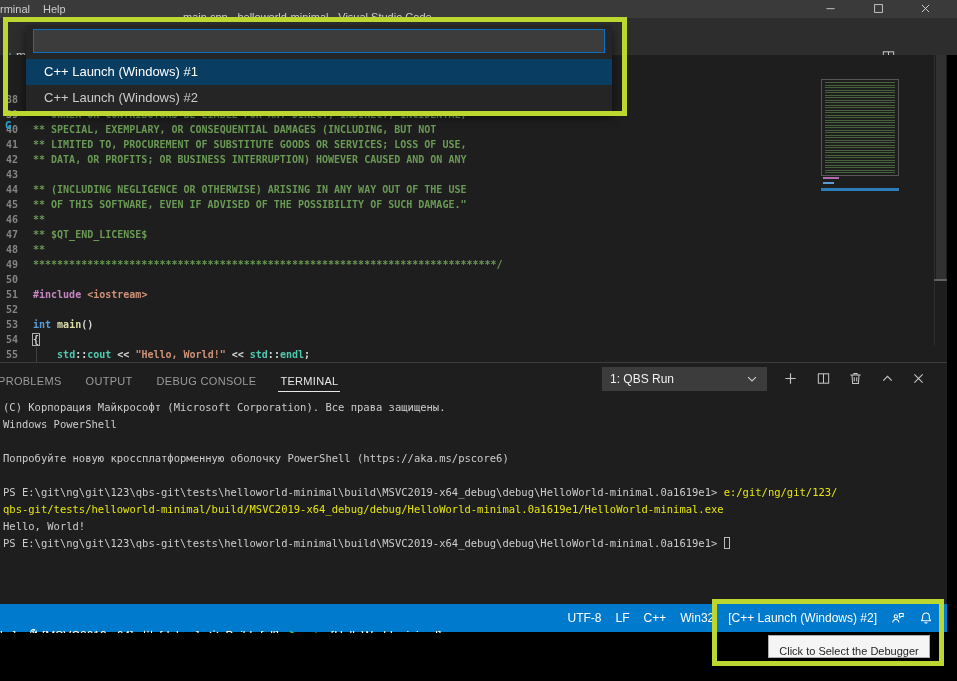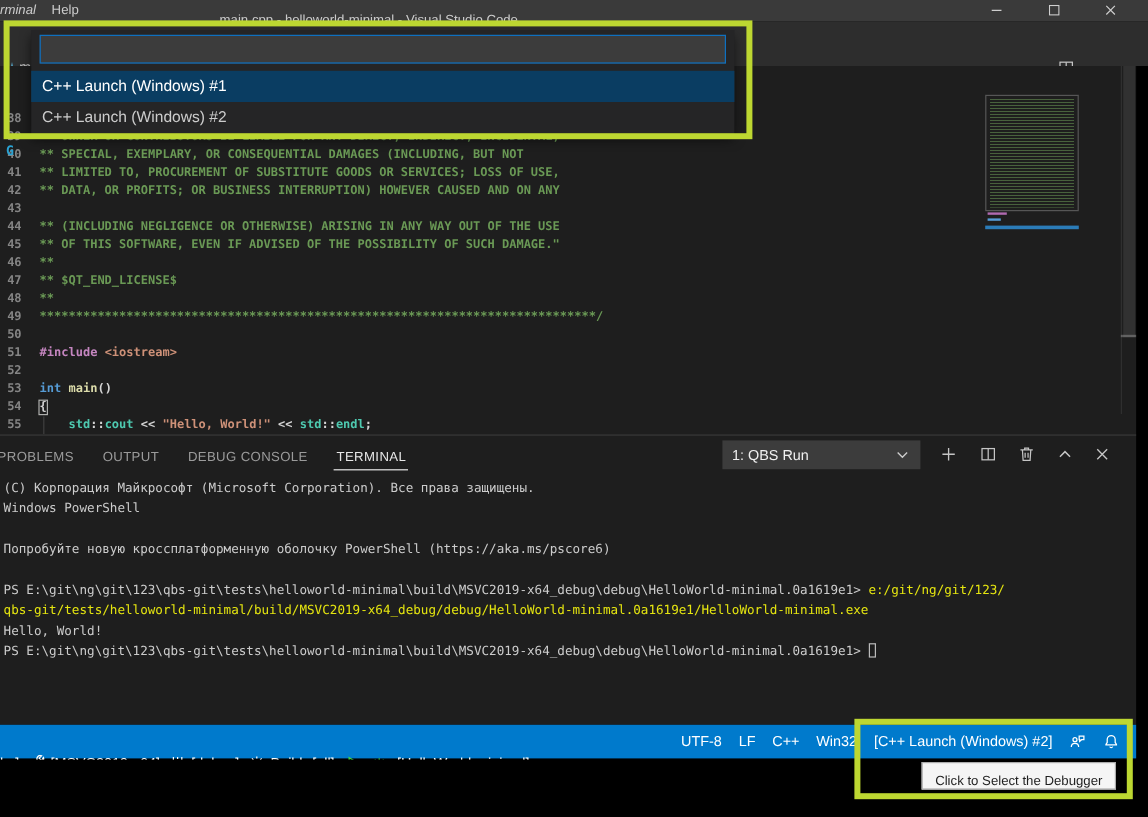--- a/index.html
+++ b/index.html
@@ -74,40 +74,40 @@
   .sb-icon.green{color:#3fd13f;}
   .sb-icon svg{width:14px;height:14px;display:block;}
 
   
   .quickpick{position:absolute;left:26px;top:25px;width:586px;height:87px;background:#252526;z-index:20;
     box-shadow:0 5px 9px rgba(0,0,0,.6);}
   .qp-input{position:absolute;left:7px;top:4px;width:572px;height:24px;background:#3c3c3c;
     border:1px solid #0e70c0;color:#cccccc;font-size:12px;padding:0 6px;outline:none;
     font-family:"Liberation Sans",sans-serif;}
   #qp-list{position:absolute;left:0;top:34px;width:586px;}
-  .qp-item{height:26px;line-height:26px;padding-left:9px;color:#cccccc;font-size:13px;}
+  .qp-item{height:26px;line-height:26px;padding-left:18px;color:#cccccc;font-size:13px;}
   .qp-item.selected{background:#0a3d62;color:#ffffff;}
 
   
   .right-gap{position:absolute;left:947px;top:55px;width:10px;height:626px;background:#000;z-index:5;}
   .bottom-gap{position:absolute;left:0;top:633px;width:957px;height:48px;background:#000;z-index:5;}
   .ann-box{position:absolute;border:5px solid #bdd731;z-index:30;pointer-events:none;}
   #ann-top{left:3px;top:17px;width:624px;height:99px;}
   #ann-bottom{left:712px;top:599px;width:232px;height:67px;}
   .tooltip{position:absolute;left:768px;top:635px;width:162px;height:23px;background:#f5f5f5;
     border:1px solid #adadad;color:#1f1f1f;font-size:11px;display:flex;align-items:flex-end;
     justify-content:center;z-index:28;white-space:nowrap;}
 </style>
 </head>
 <body>
 
 <div id="screen">
 
   <div class="titlebar">
-    <div class="menu-item" style="left:0px;font-style:italic;">rminal</div>
+    <div class="menu-item" style="left:0px;">rminal</div>
     <div class="menu-item" style="left:43px;">Help</div>
     <div class="tb-title">main.cpp - helloworld-minimal - Visual Studio Code</div>
     <div class="win-ctl" style="left:815px;">
         <svg viewBox="0 0 16 16" stroke="currentColor" stroke-width="1.1" fill="none">
           <path d="M3 8.2h10"></path>
         </svg>
       </div>
     <div class="win-ctl" style="left:863px;">
         <svg viewBox="0 0 16 16" stroke="currentColor" stroke-width="1.1" fill="none">
           <rect x="3.2" y="3.2" width="9.6" height="9.6"></rect>

